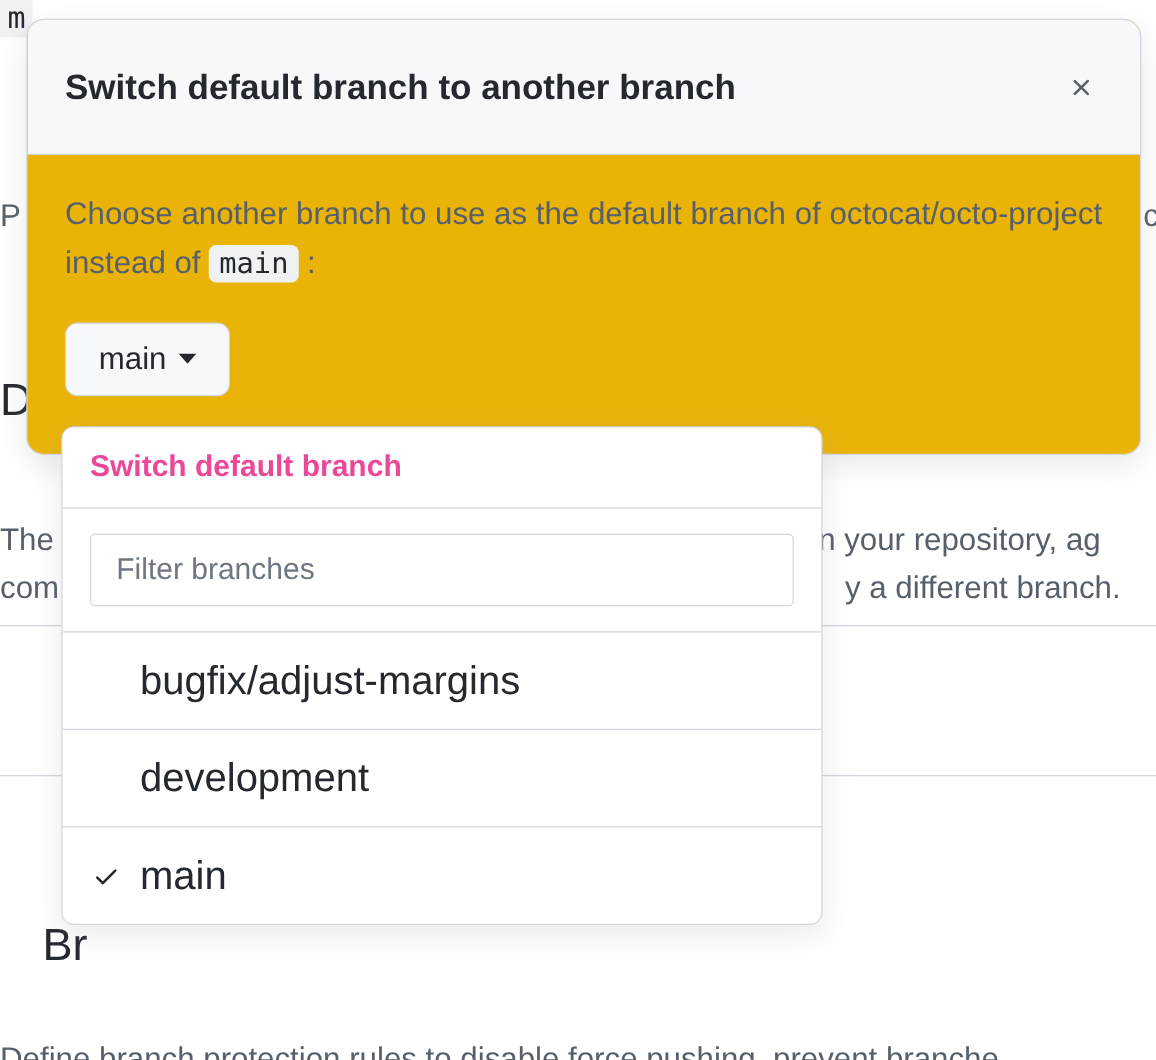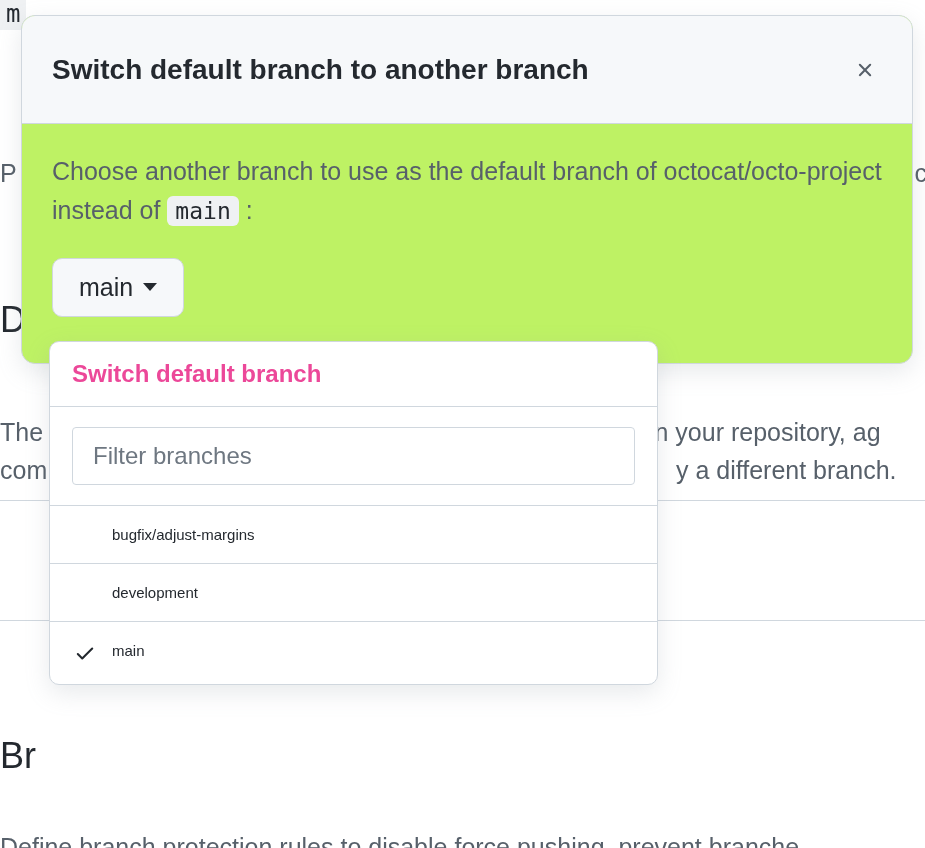--- a/index.html
+++ b/index.html
@@ -28,34 +28,34 @@
   .bg-com { left: 0; top: 451px; }
   .bg-diff { left: 676px; top: 451px; }
   .bg-m-code {
     left: 0; top: 552px;
     font-family: ui-monospace, SFMono-Regular, Menlo, Consolas, monospace;
     background: #eff1f3;
     padding: 2px 6px;
     color: #24292f;
     font-size: 24px;
   }
-  .bg-br { left: 0; top: 728px; font-size: 36px; color: #24292f; }
+  .bg-br { left: 0; top: 728px; font-size: 36px; color: #24292f; padding-left: 34px; }
   .bg-define { left: 0; top: 828px; }
   .bg-hr { position:absolute; left:0; height:1px; background:#d0d7de; width:925px; }
   .bg-hr1 { top: 500px;}
   .bg-hr2 { top: 620px;}
 
   
   .dialog {
     position: absolute;
     left: 21px;
     top: 15px;
     width: 892px;
     height: 349px;
-    background: #bef264;
+    background: #eab308;
     border: 1px solid #d0d7de;
     border-radius: 14px;
     box-shadow: 0 8px 24px rgba(140,149,159,0.2);
     overflow: hidden;
   }
   .dialog-header {
     display: flex;
     align-items: center;
     justify-content: space-between;
     padding: 20px 30px;
@@ -148,25 +148,25 @@
     border-radius: 4px;
     padding: 14px 20px;
     font-size: 24px;
     color: #24292f;
     outline: none;
   }
   .popover-filter input::placeholder { color: #6e7781; }
   .branch-list { }
   .branch-item {
     display: flex;
-    align-items: flex-start;
+    align-items: center;
     gap: 14px;
     padding: 20px 22px 20px 22px;
     border-bottom: 1px solid #d0d7de;
-    font-size: 15px;
+    font-size: 32px;
     color: #24292f;
     cursor: pointer;
   }
   .branch-item:last-child { border-bottom: none; }
   .branch-check {
     width: 26px;
     display: flex;
     justify-content: center;
     align-items: center;
     color: #24292f;

